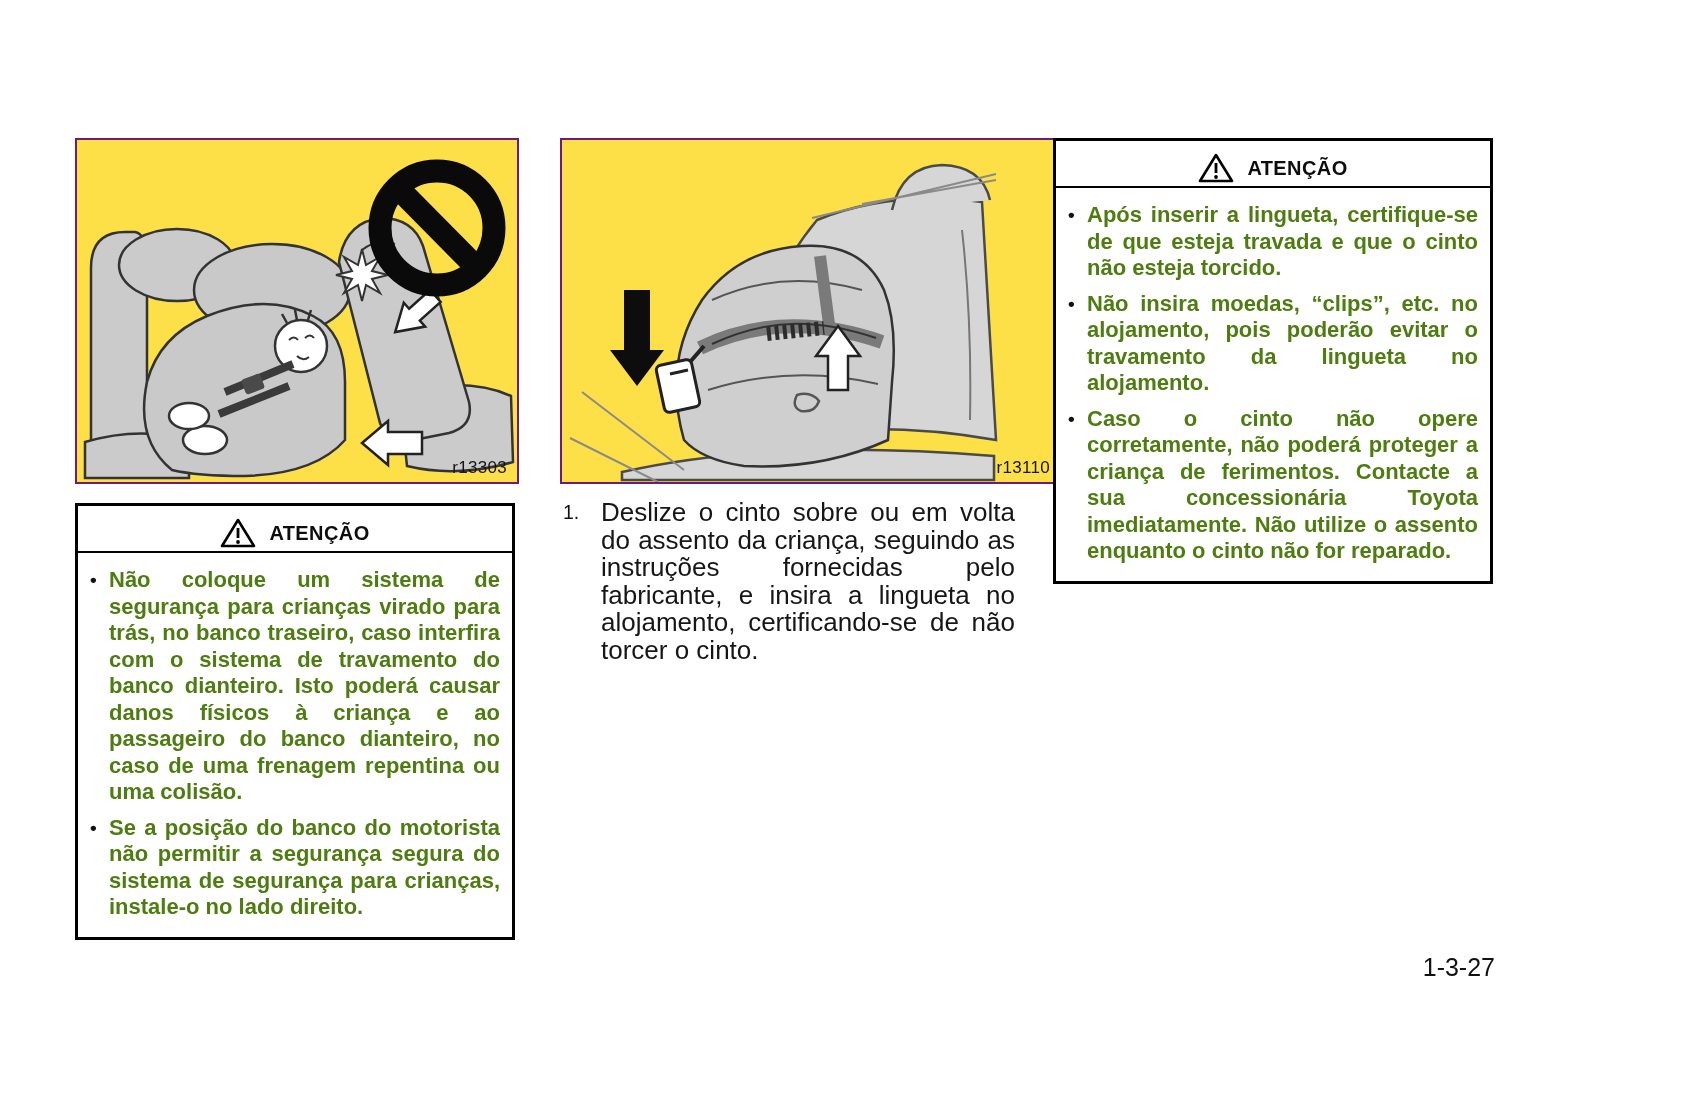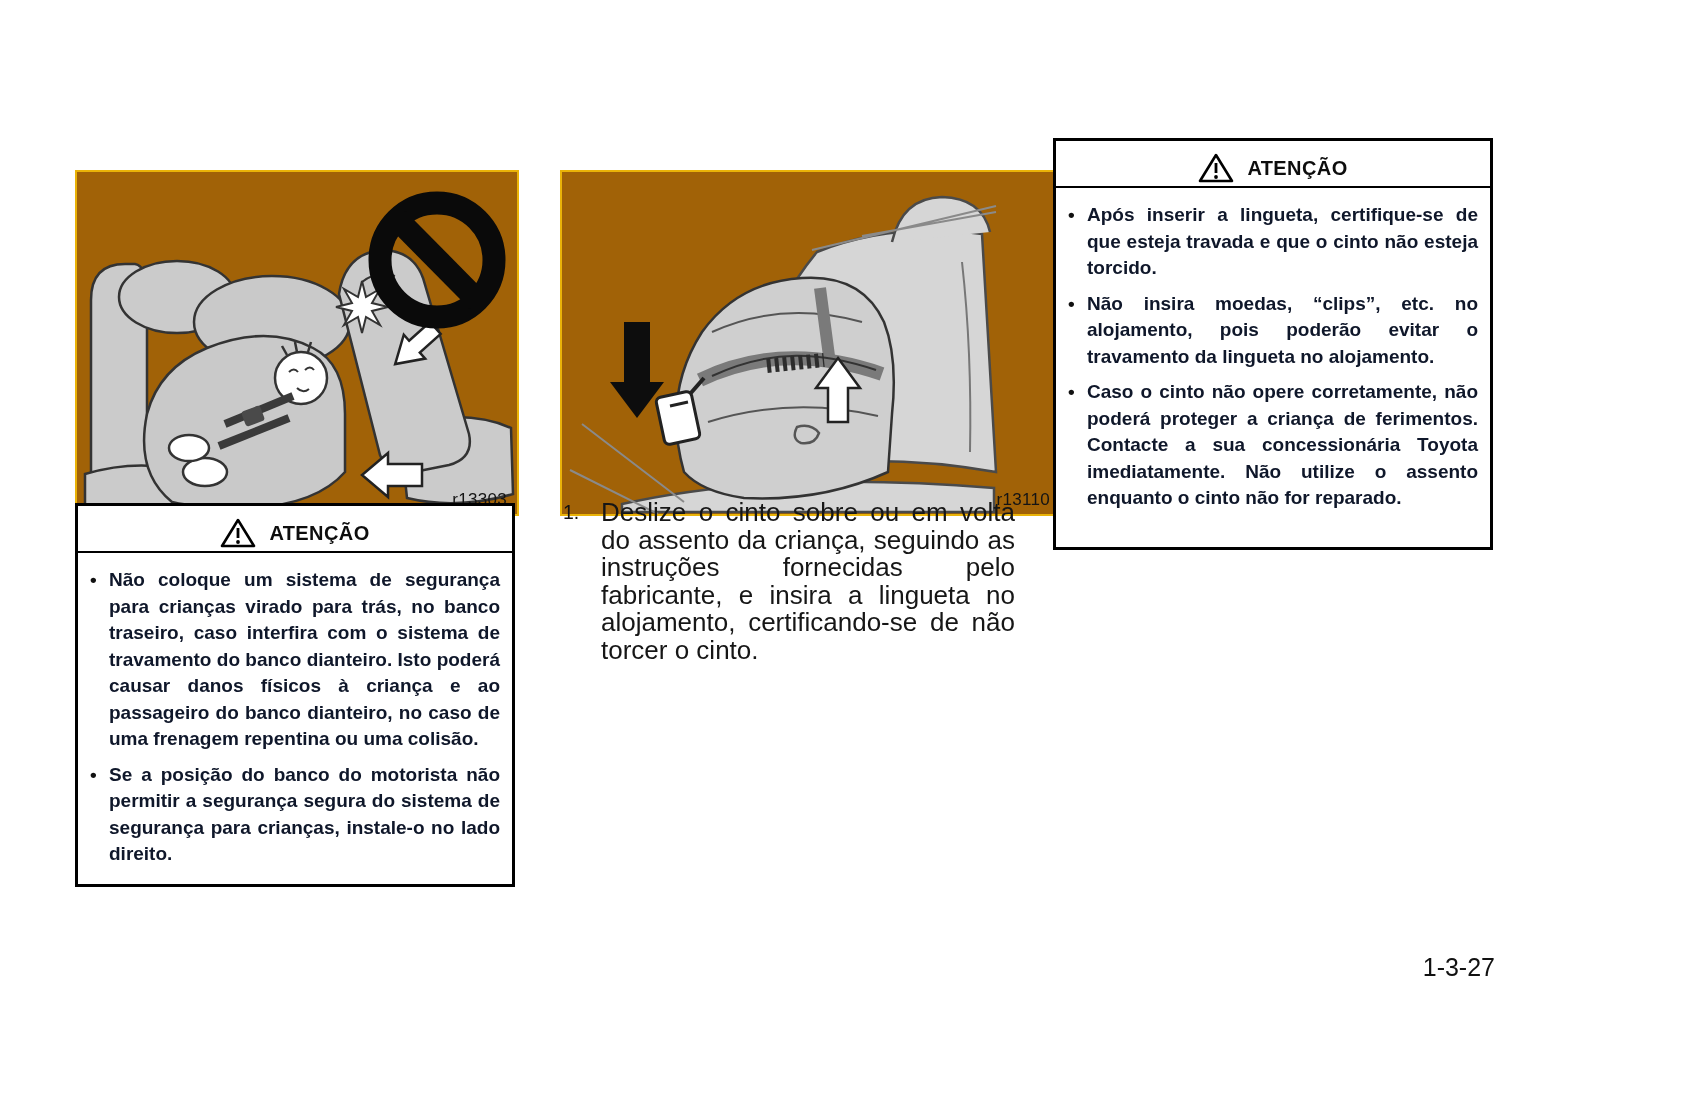--- a/index.html
+++ b/index.html
@@ -1,33 +1,33 @@
 <!DOCTYPE html>
 <html lang="pt"><head>
 <meta charset="utf-8">
 <style>
   * { margin:0; padding:0; box-sizing:border-box; }
   html,body { width:1696px; height:1103px; background:#ffffff;
     font-family:"Liberation Sans", sans-serif; color:#111; }
   .page { position:relative; width:1696px; height:1103px; overflow:hidden; background:#fff; }
 
-  .figure { position:absolute; border:2px solid #eab308; background:#a16207;margin-top:32px; }
+  .figure { position:absolute; border:2px solid #701a75; background:#fde047; }
   .figure svg { display:block; }
   .fig-label { position:absolute; right:10px; bottom:4px; font-size:17px; color:#141414; letter-spacing:0.3px; }
 
   .warnbox { position:absolute; border:3px solid #000; background:#fff; }
   .warn-head { display:flex; align-items:center; justify-content:center; gap:13px;
     padding:12px 0 2px 0; border-bottom:2px solid #000; }
   .warn-title { font-size:20px; font-weight:bold; letter-spacing:0.4px; color:#0d0d0d; }
   .warn-body { padding:14px 12px 16px 12px; }
   .bullet { display:flex; margin-bottom:9px; }
   .bullet:last-child { margin-bottom:0; }
   .marker { flex:0 0 19px; width:19px; font-weight:bold; font-size:19px; line-height:26.5px; }
-  .btext { flex:1; font-weight:bold; font-size:19px; line-height:26.5px;
-    text-align:justify; hyphens:auto; -webkit-hyphens:auto; color:#0f172a; }
+  .btext { flex:1; font-weight:bold; font-size:22px; line-height:26.5px;
+    text-align:justify; hyphens:auto; -webkit-hyphens:auto; color:#4d7c0f; }
 
   .instr { position:absolute; display:flex; }
   .instr .num { flex:0 0 38px; width:38px; font-size:19.5px; line-height:27.5px; }
   .instr .itext { flex:1; font-size:26px; line-height:27.5px; text-align:justify;
     hyphens:auto; -webkit-hyphens:auto; color:#161616; }
 
   .page-num { position:absolute; right:201px; top:953px; font-size:25px; color:#111; }
 </style>
 </head>
 <body>

